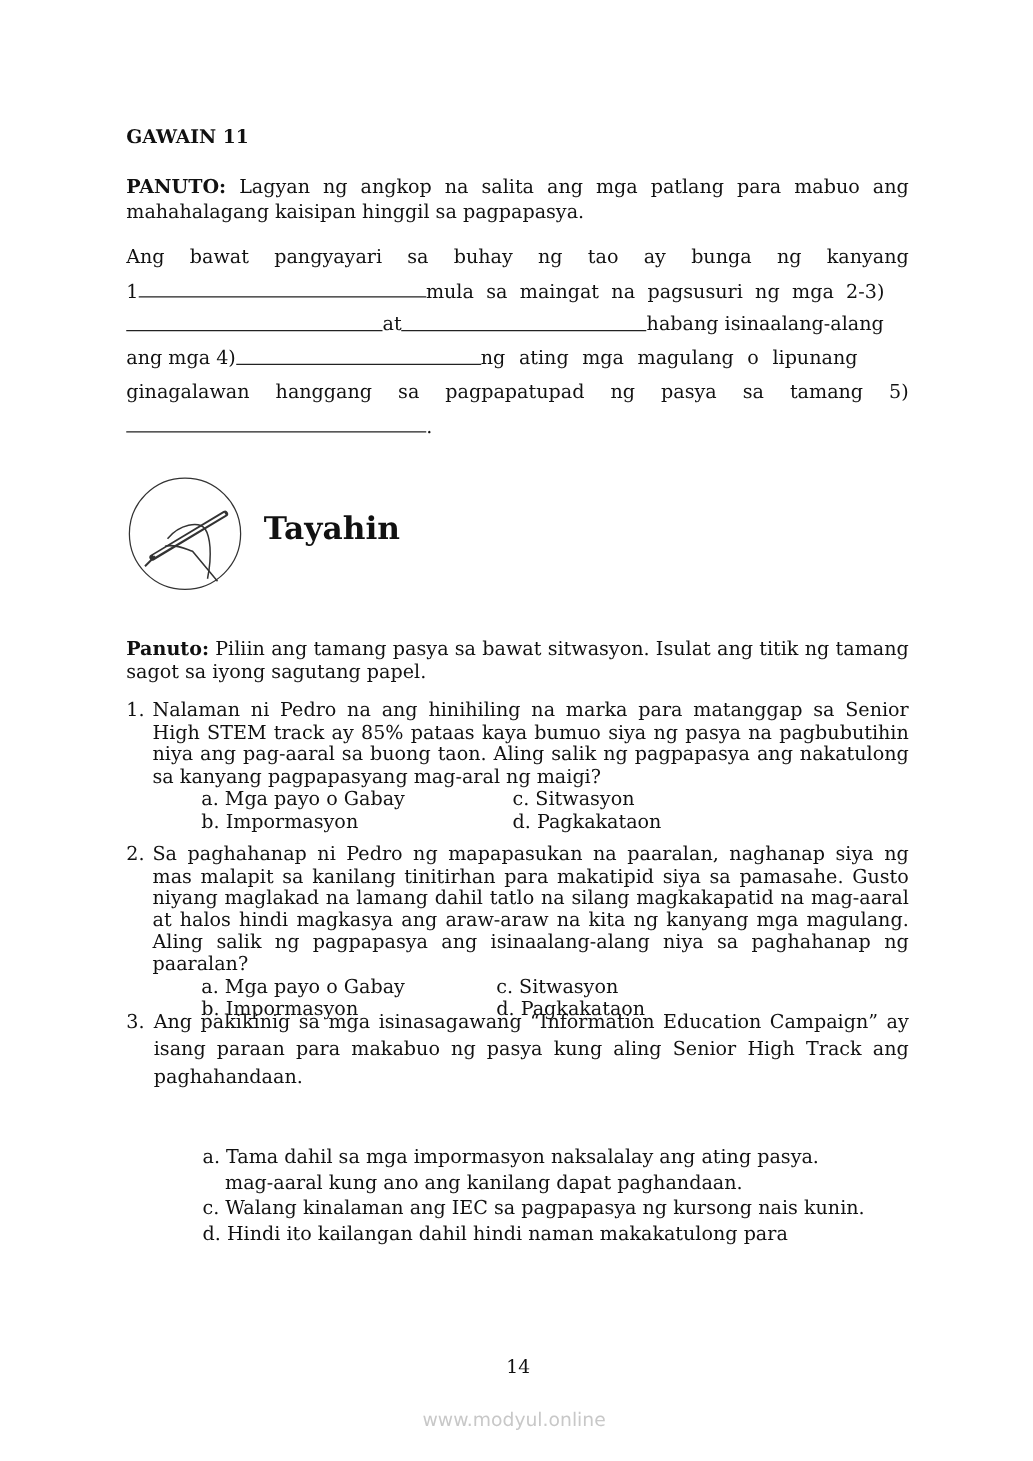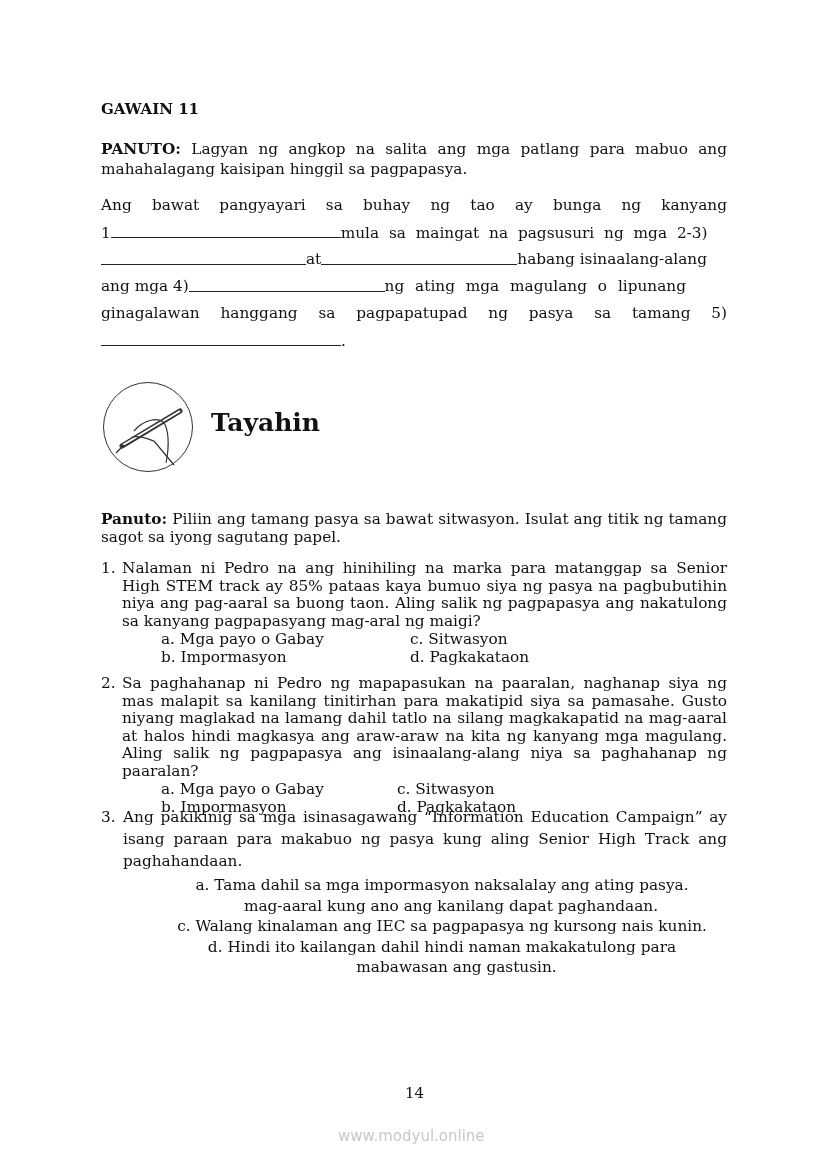--- a/index.html
+++ b/index.html
@@ -83,23 +83,22 @@
       <span class="opt" style="left:60px; top:19px;">b.   Impormasyon</span>
       <span class="opt" style="left:296px; top:1px;">c. Sitwasyon</span>
       <span class="opt" style="left:296px; top:19px;">d. Pagkakataon</span>
     </div>
   </div>
 
   <div class="q" style="top:806px; line-height:22px;">
     <span class="num">3.</span>
     <div class="body" style="margin-left:22px; text-indent:0;">Ang pakikinig sa mga isinasagawang “Information Education Campaign” ay isang paraan para makabuo ng pasya kung aling Senior High Track ang paghahandaan.</div>
   </div>
-  <div class="q" style="top:875px; left:162px; width:560px; line-height:20.5px;text-align:center;">
+  <div class="q" style="top:915px; left:162px; width:560px; line-height:20.5px;">
     <div>a. Tama dahil sa mga impormasyon naksalalay ang ating pasya.</div>
     <div style="padding-left:18px;">mag-aaral kung ano ang kanilang dapat paghandaan.</div>
     <div>c. Walang kinalaman ang IEC sa pagpapasya ng kursong nais kunin.</div>
     <div>d. Hindi ito kailangan dahil hindi naman makakatulong para</div>
-    <div style="padding-left:29px;">mabawasan ang gastusin.</div>
   </div>
 
   <div class="pgnum">14</div>
   <div class="wm">www.modyul.online</div>
 </div>
 
 </body></html>

